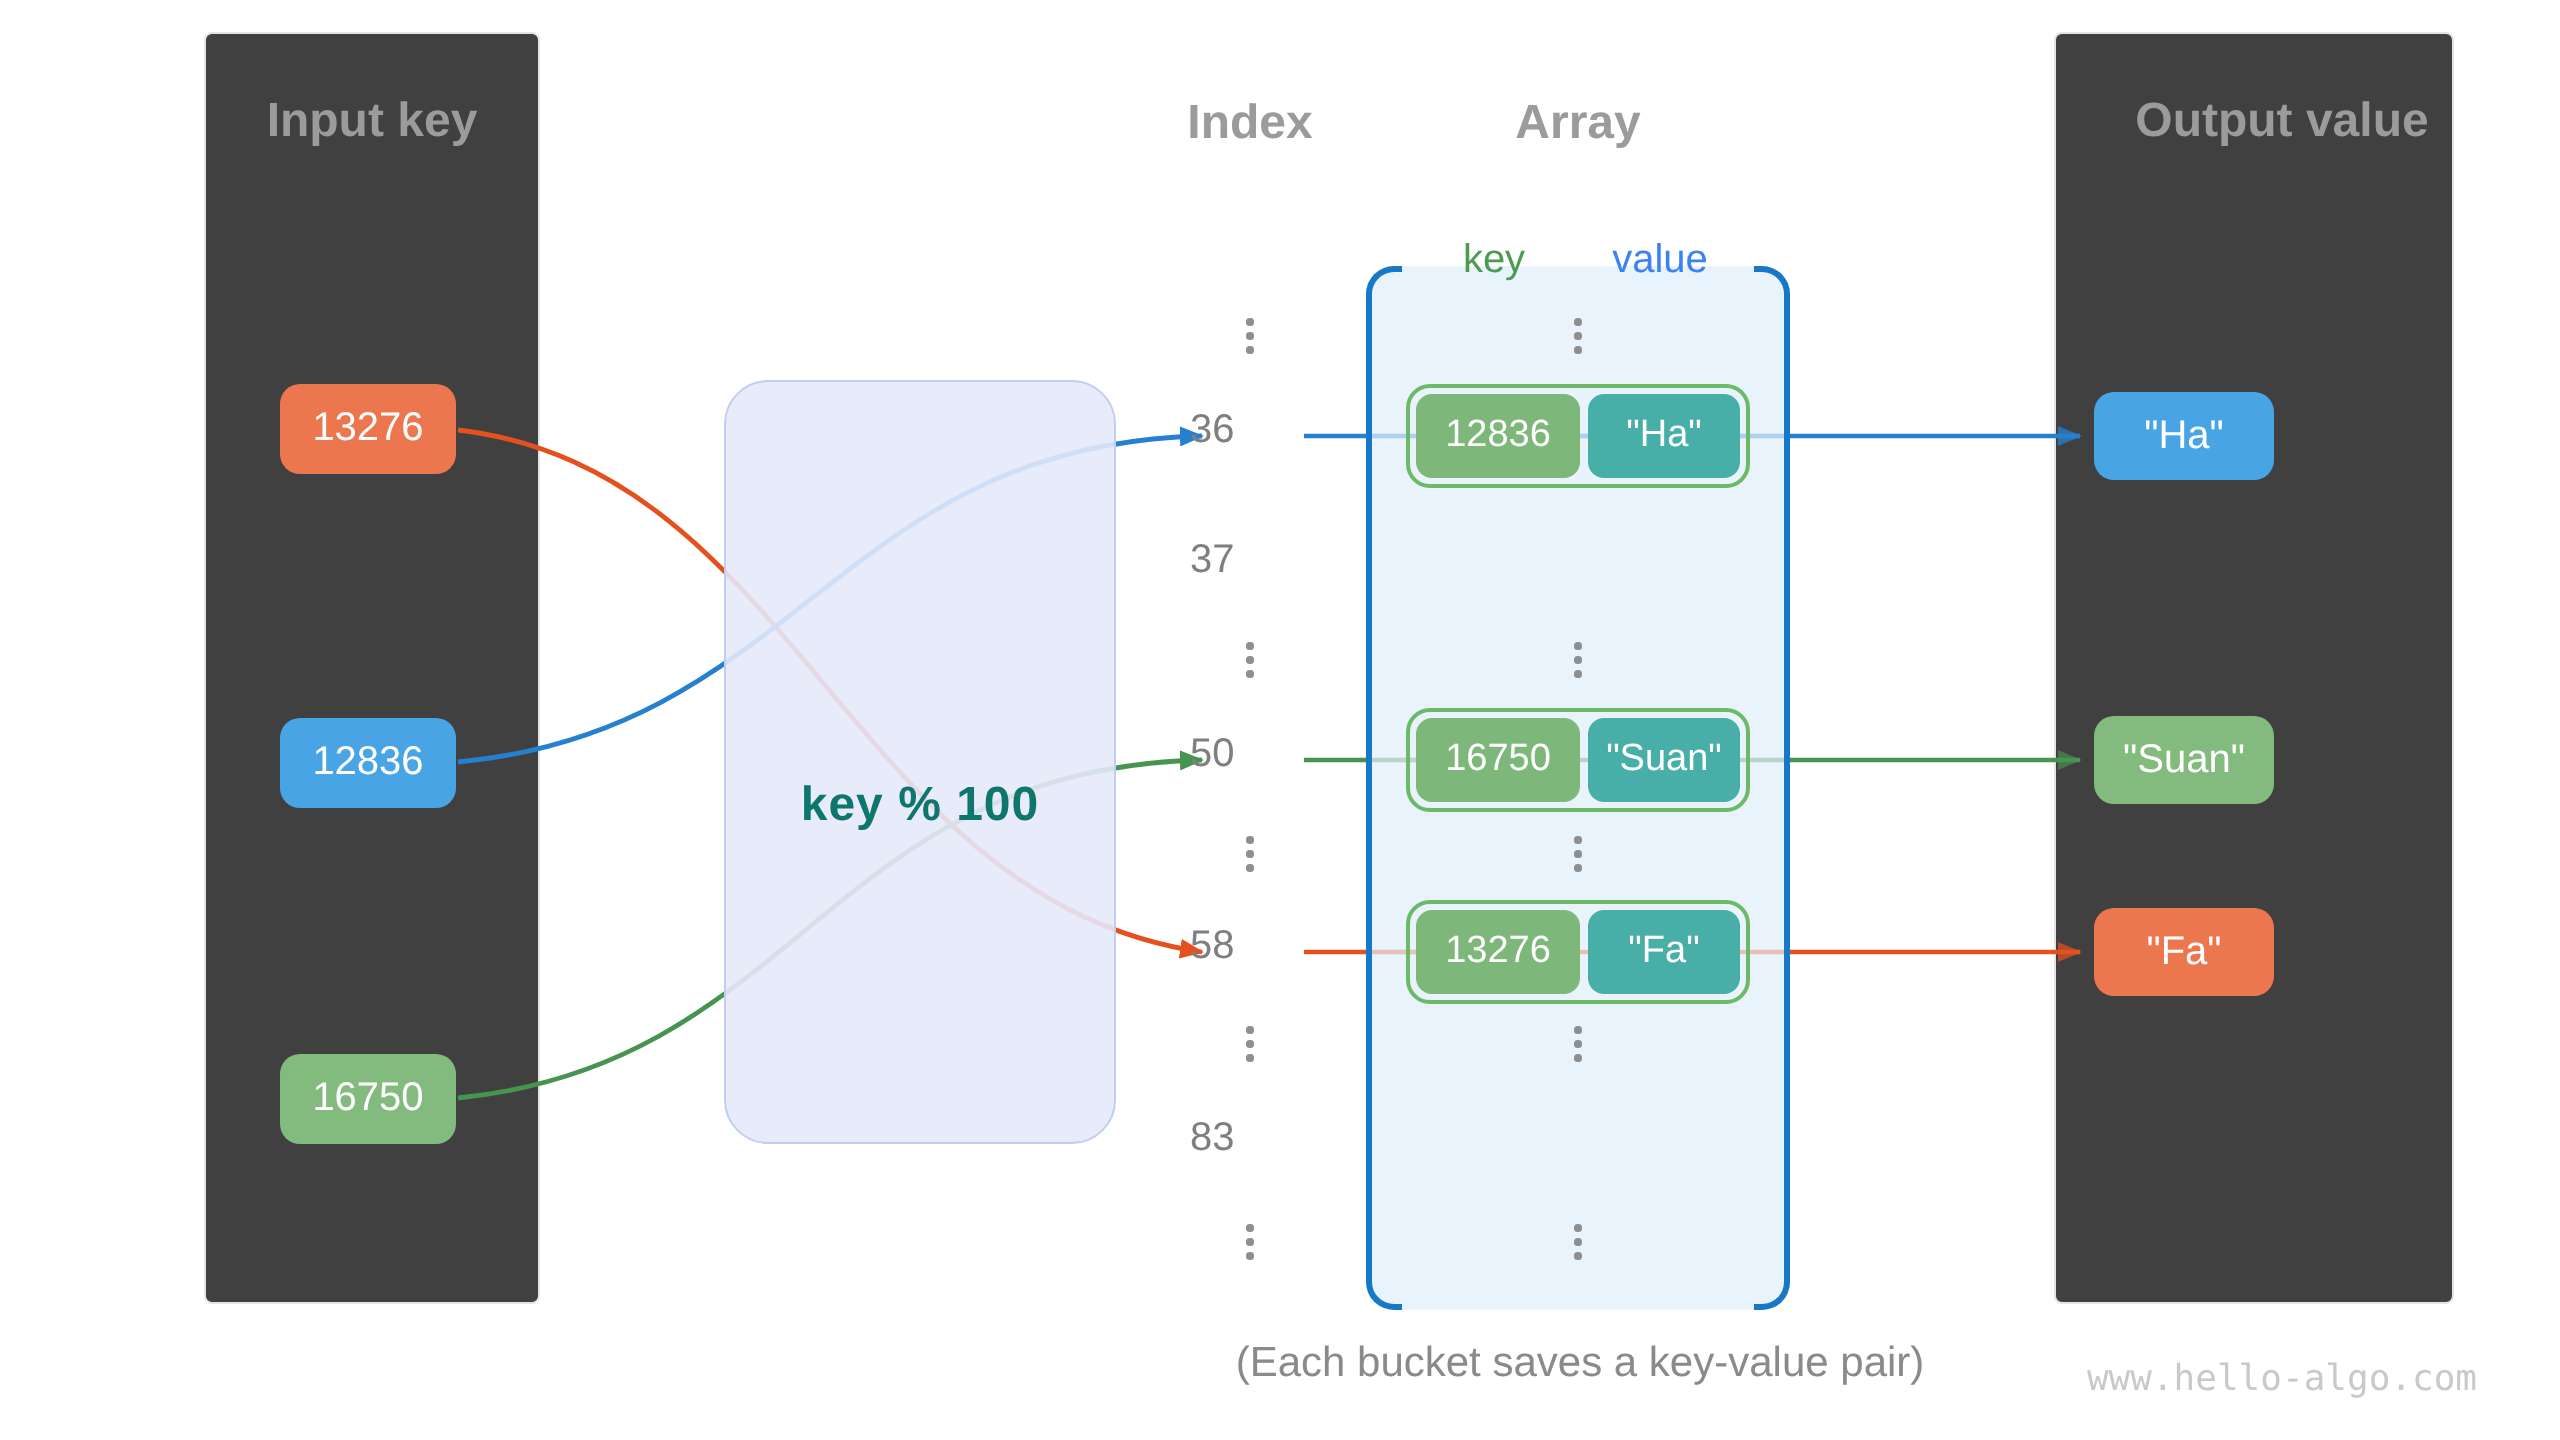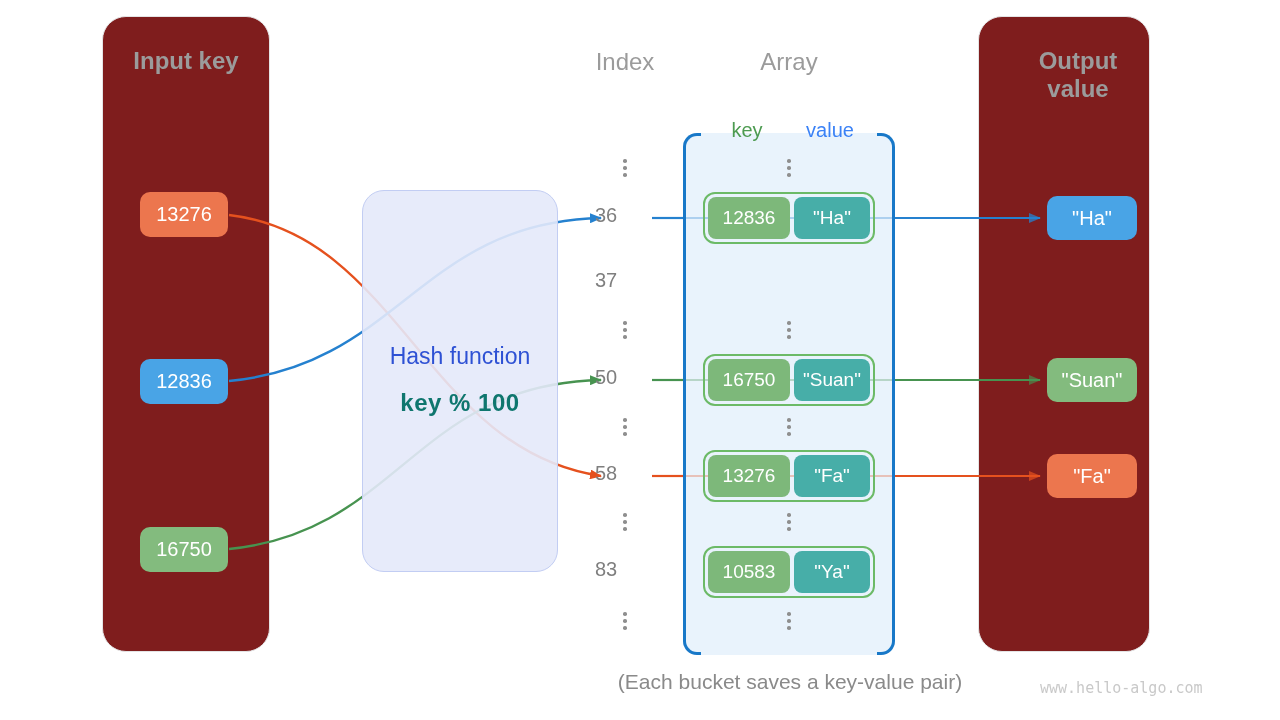--- a/index.html
+++ b/index.html
@@ -2,32 +2,32 @@
 <html><head>
 <meta charset="utf-8">
 <style>
   html,body{margin:0;padding:0;background:#ffffff;}
   #stage{
     position:relative;width:1280px;height:720px;overflow:hidden;
     font-family:"Liberation Sans", sans-serif;background:#ffffff;
   }
   
   .side-panel{
-    position:absolute;top:16px;height:636px;background:#7f1d1d;
-    border:1px solid #e4e4e5;border-radius:24px;box-sizing:border-box;z-index:0;
+    position:absolute;top:16px;height:636px;background:#404040;
+    border:1px solid #e4e4e5;border-radius:4px;box-sizing:border-box;z-index:0;
   }
   #input-panel{left:102px;width:168px;}
-  #output-panel{left:978px;width:172px;padding-left:28px;}
+  #output-panel{left:1027px;width:200px;padding-left:28px;}
   .panel-title{
     margin-top:30px;text-align:center;font-size:24px;font-weight:700;color:#9b9b9b;
   }
   
   .col-header{
     position:absolute;top:48px;width:110px;text-align:center;
-    font-size:24px;font-weight:400;color:#9b9b9b;z-index:3;
+    font-size:24px;font-weight:700;color:#9b9b9b;z-index:3;
   }
   #index-header{left:570px;}
   #array-header{left:734px;}
   .kv-label{position:absolute;top:95px;font-size:20px;z-index:3;text-align:center;margin-top:24px;}
   #key-label{left:717px;width:60px;color:#4d9b51;}
   #value-label{left:799px;width:62px;color:#3b82f6;}
   
   #array-fill{
     position:absolute;left:683px;top:133px;width:212px;height:522px;
     background:#e9f3fc;border-radius:14px;z-index:0;
@@ -84,22 +84,22 @@
     color:#ffffff;font-size:19px;font-weight:500;border-radius:8px;height:100%;
   }
   .bucket .key-box{flex:0 0 82px;background:#7db87a;}
   .bucket .value-box{flex:1 1 auto;background:#47aea8;}
   
   #caption{
     position:absolute;left:590px;top:670px;width:400px;text-align:center;
     font-size:21px;color:#8a8a8a;z-index:3;
   }
   #watermark{
-    position:absolute;left:1040px;top:679px;width:202px;text-align:left;
-    font-family:"DejaVu Sans Mono", monospace;font-size:15px;color:#c9c9c9;z-index:3;
+    position:absolute;left:1040px;top:679px;width:202px;text-align:center;
+    font-family:"DejaVu Sans Mono", monospace;font-size:18px;color:#c9c9c9;z-index:3;
   }
 </style>
 </head>
 <body>
 
 <div id="stage">
 
   <div id="input-panel" class="side-panel">
     <div class="panel-title">Input key</div>
   </div>
@@ -142,21 +142,20 @@
     <path d="M683,218 H895" stroke="#2581cf" stroke-width="2.2" stroke-opacity="0.30"></path>
     <path d="M683,380 H895" stroke="#479350" stroke-width="2.2" stroke-opacity="0.30"></path>
     <path d="M683,476 H895" stroke="#e5511e" stroke-width="2.2" stroke-opacity="0.30"></path>
 
     <path d="M895,218 H1040" stroke="#2581cf" stroke-width="2.2" marker-end="url(#ah-blue-l)"></path>
     <path d="M895,380 H1040" stroke="#479350" stroke-width="2.2" marker-end="url(#ah-green-l)"></path>
     <path d="M895,476 H1040" stroke="#e5511e" stroke-width="2.2" marker-end="url(#ah-orange-l)"></path>
   </svg>
 
   <div id="hash-box">
-    <div id="hash-name">Hash function</div>
     <div id="hash-formula">key % 100</div>
   </div>
 
   <div id="index-header" class="col-header">Index</div>
   <div id="array-header" class="col-header">Array</div>
   <div id="key-label" class="kv-label">key</div>
   <div id="value-label" class="kv-label">value</div>
 
   <div id="bracket-left" class="bracket"></div>
   <div id="bracket-right" class="bracket"></div>
@@ -228,24 +227,20 @@
     <div class="value-box">"Ha"</div>
   </div>
   <div class="bucket" style="top:354px">
     <div class="key-box">16750</div>
     <div class="value-box">"Suan"</div>
   </div>
   <div class="bucket" style="top:450px">
     <div class="key-box">13276</div>
     <div class="value-box">"Fa"</div>
   </div>
-  <div class="bucket" style="top:546px">
-    <div class="key-box">10583</div>
-    <div class="value-box">"Ya"</div>
-  </div>
 
   <div class="chip output-chip" style="top: 196px; background: rgb(73, 164, 230);">"Ha"</div>
   <div class="chip output-chip" style="top: 358px; background: rgb(131, 187, 126);">"Suan"</div>
   <div class="chip output-chip" style="top: 454px; background: rgb(236, 118, 78);">"Fa"</div>
 
   <div id="caption">(Each bucket saves a key-value pair)</div>
   <div id="watermark">www.hello-algo.com</div>
 
 </div>
 

